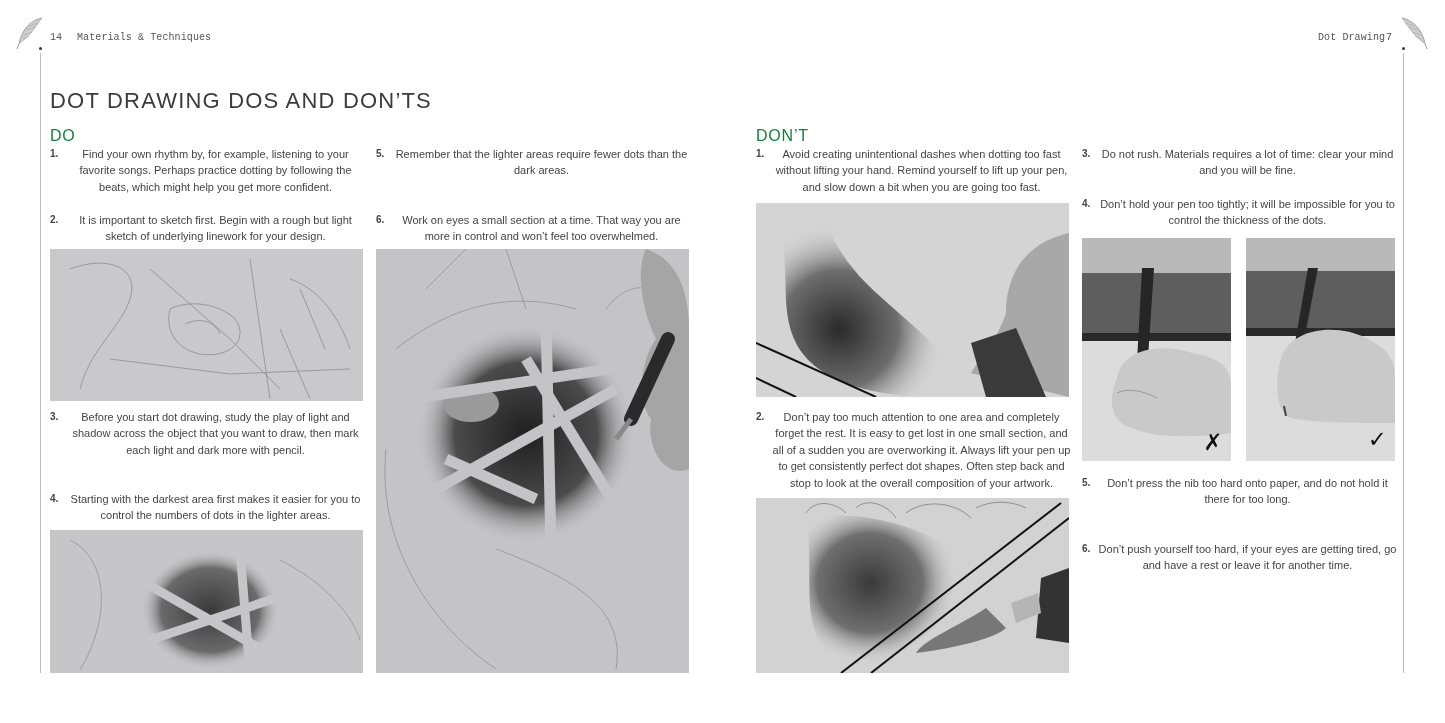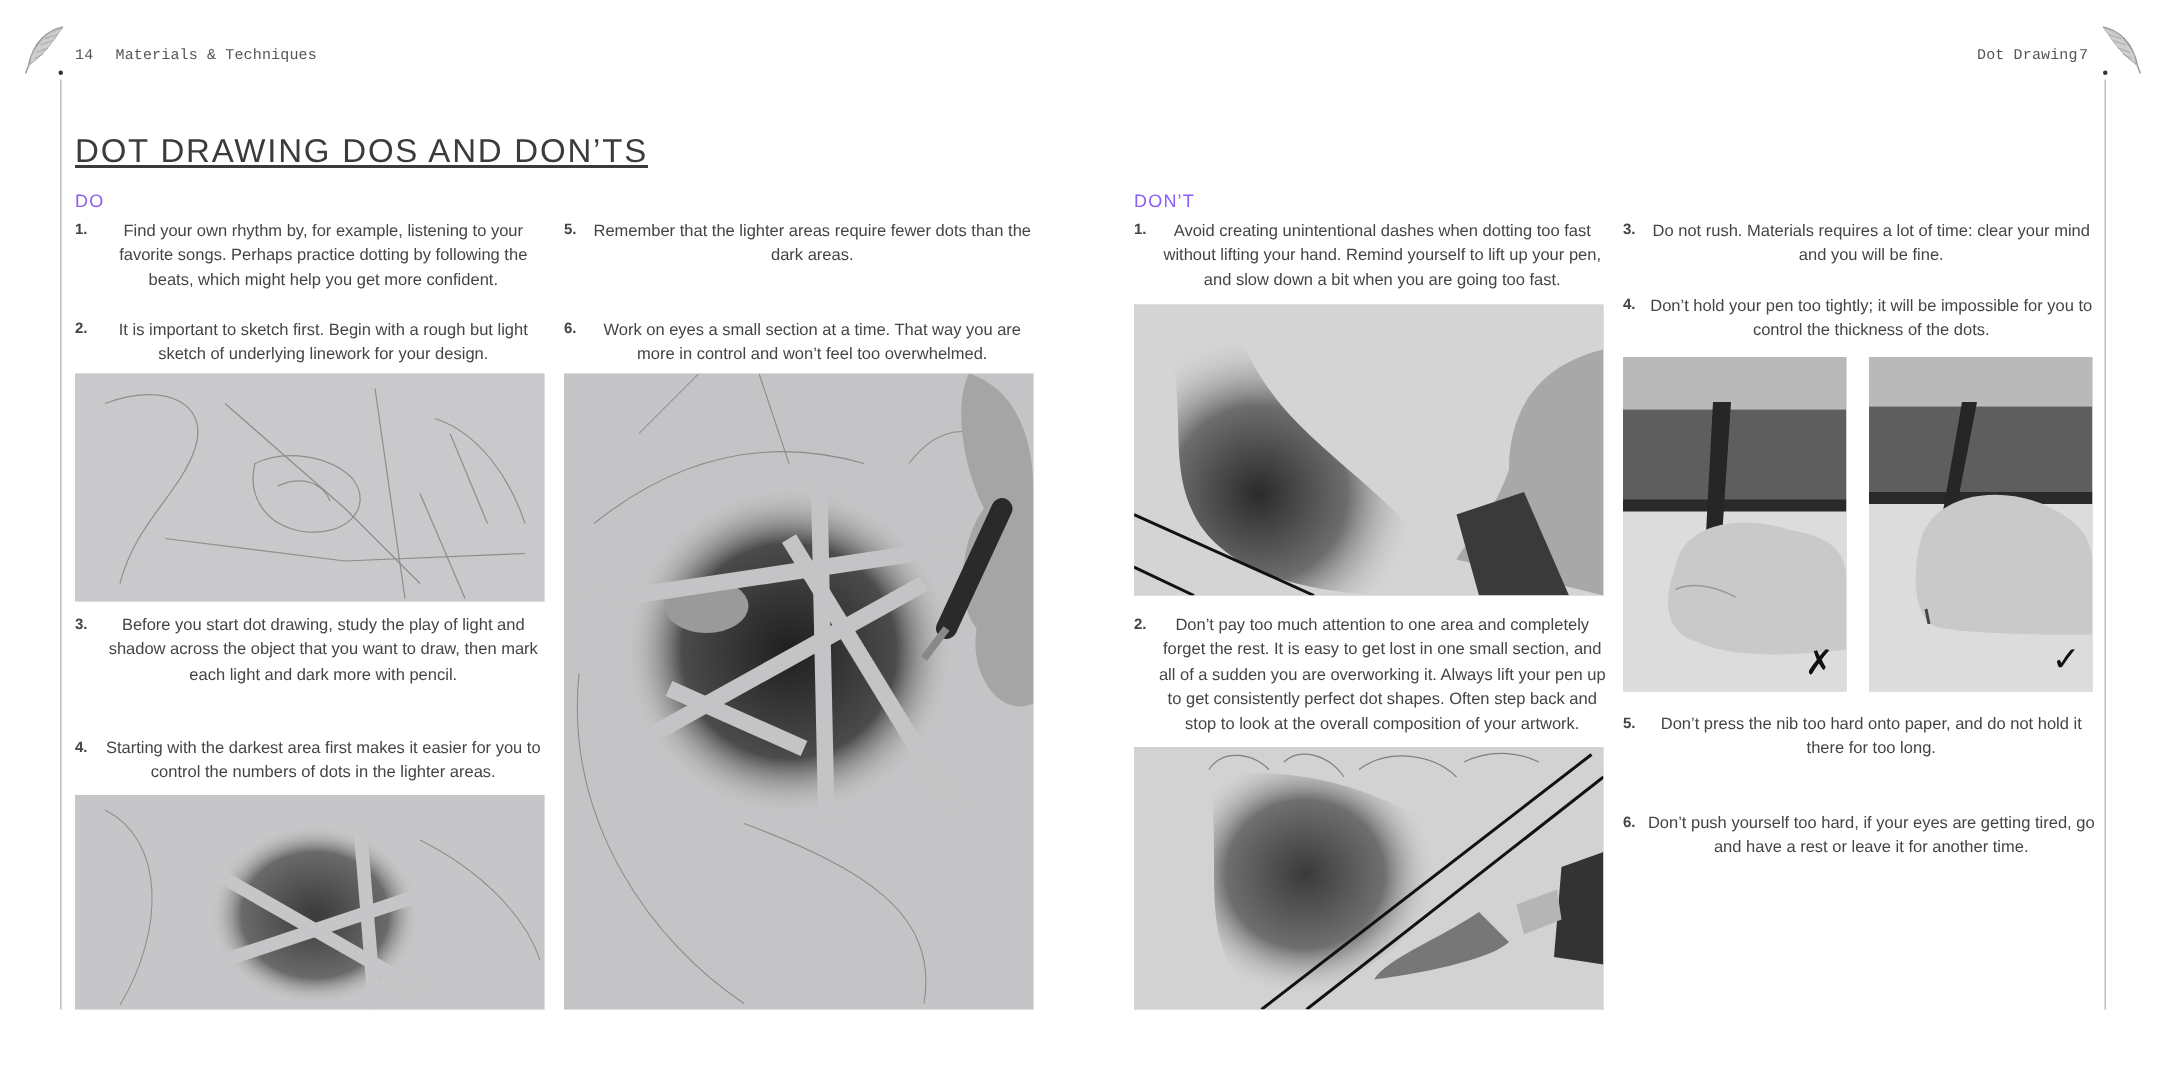--- a/index.html
+++ b/index.html
@@ -10,24 +10,24 @@
 
     
     .folio { font-size: 10px; color: #555; letter-spacing: 0.1px; }
     .feather { position: absolute; width: 30px; height: 34px; }
 
     .rule-v { position: absolute; width: 1px; background: #bdbdbd; }
     .rule-dot { position: absolute; width: 3px; height: 3px; background: #333; border-radius: 50%; }
 
     .main-title {
       position: absolute; left: 50px; top: 88px;
-      font-size: 22px; letter-spacing: 1.2px; color: #3b3b3b; font-weight: 400; text-decoration: underline;
+      font-size: 22px; letter-spacing: 1.2px; color: #3b3b3b; font-weight: 400;
     }
     .section-head {
-      position: absolute; font-size: 12px; letter-spacing: 0.8px; color: #8b5cf6;
+      position: absolute; font-size: 16px; letter-spacing: 0.8px; color: #15803d;
     }
 
     .item { position: absolute; font-size: 11px; line-height: 16.4px; color: #444; }
     .item .num { position: absolute; left: 0; top: 0; font-weight: 700; font-size: 10px; color: #444; }
     .item .txt { display: block; padding-left: 13px; text-align: center; }
 
     .photo { position: absolute; overflow: hidden; background: #c4c4c4; }
     .photo svg { display: block; width: 100%; height: 100%; }
   </style>
 </head>

